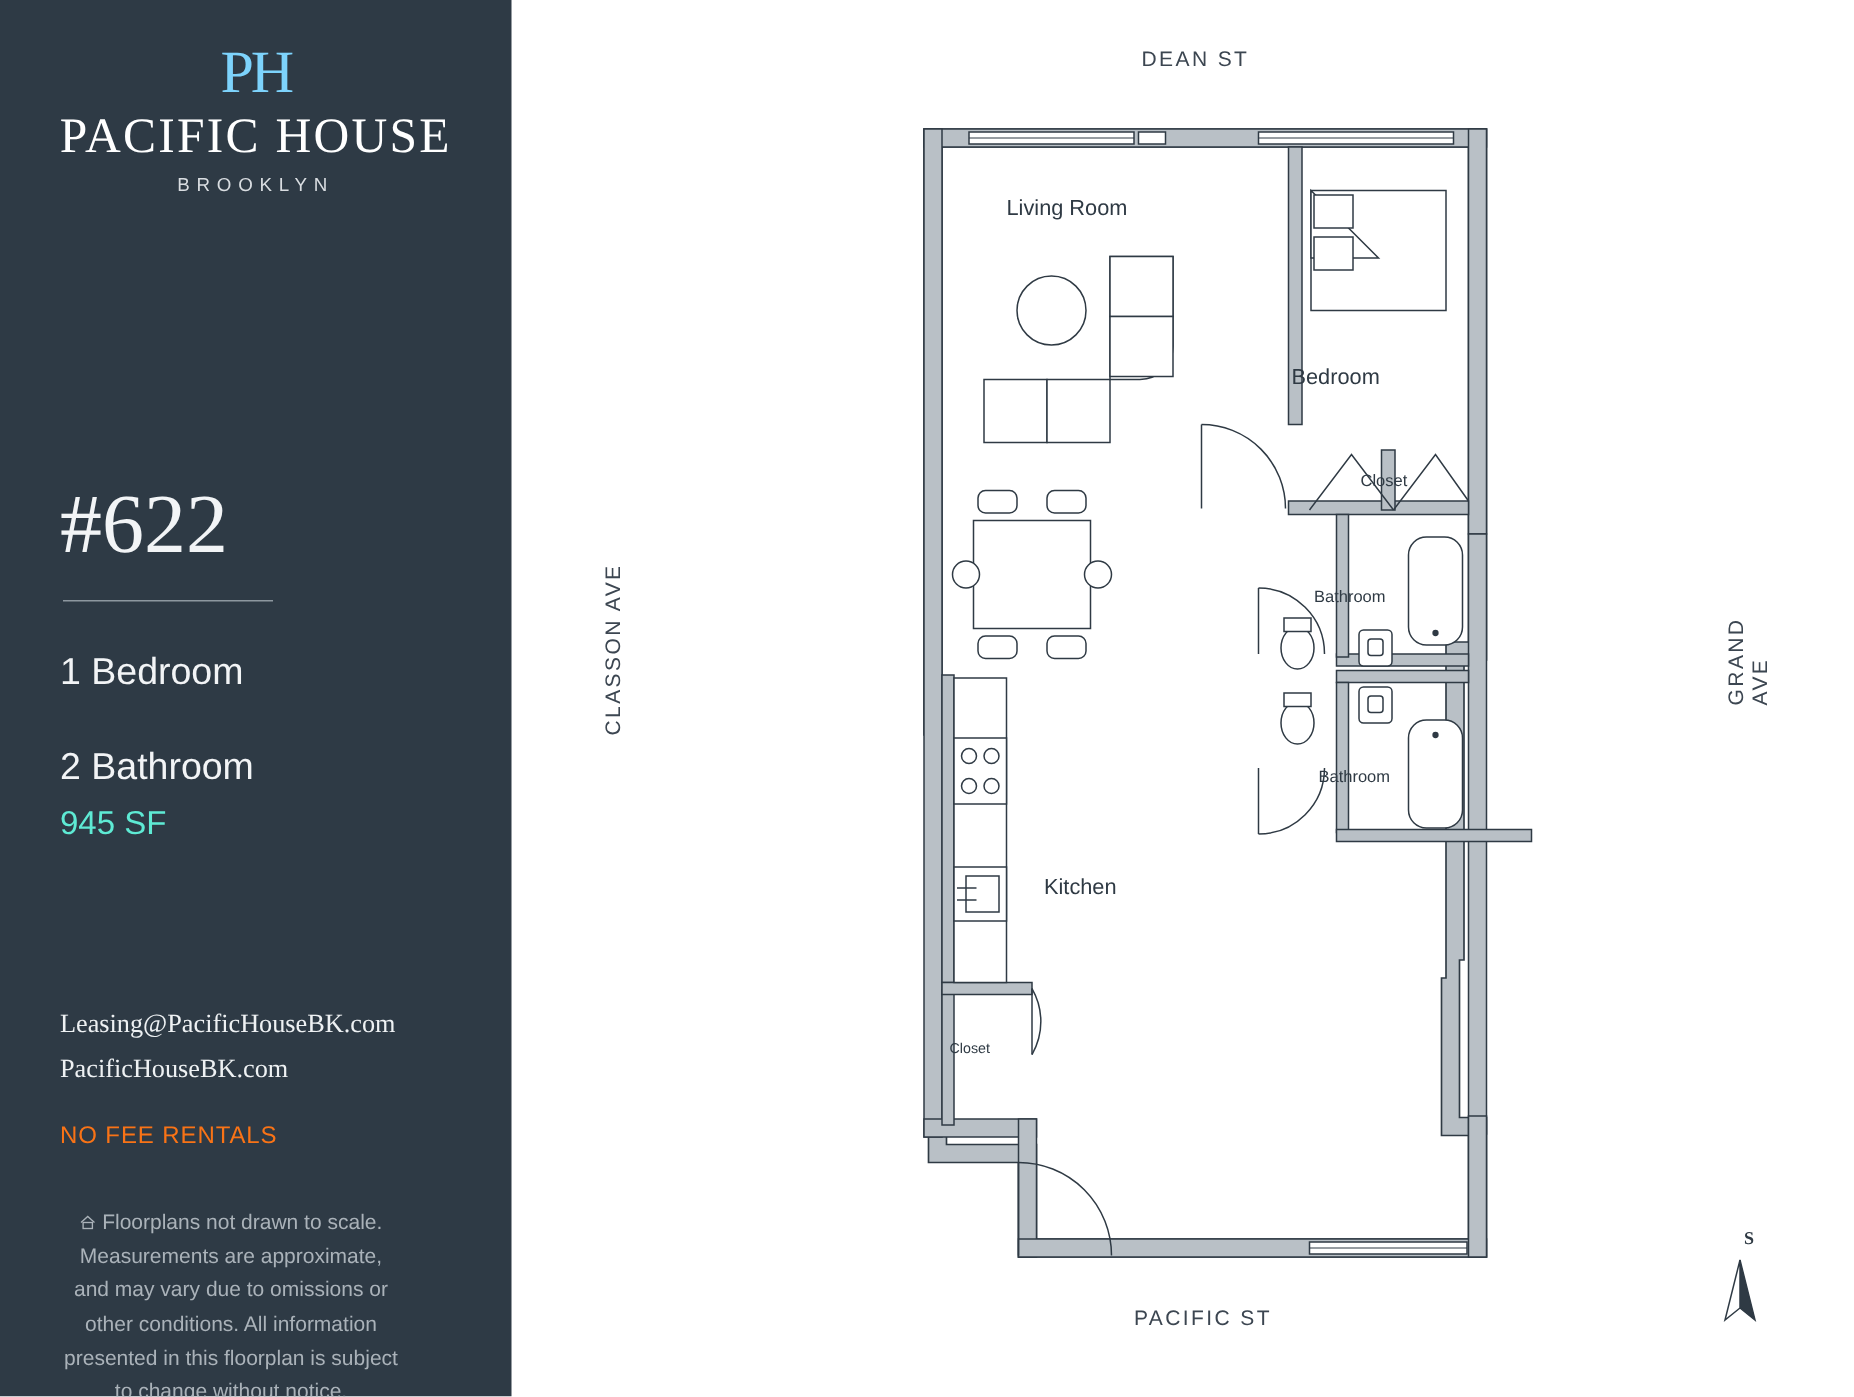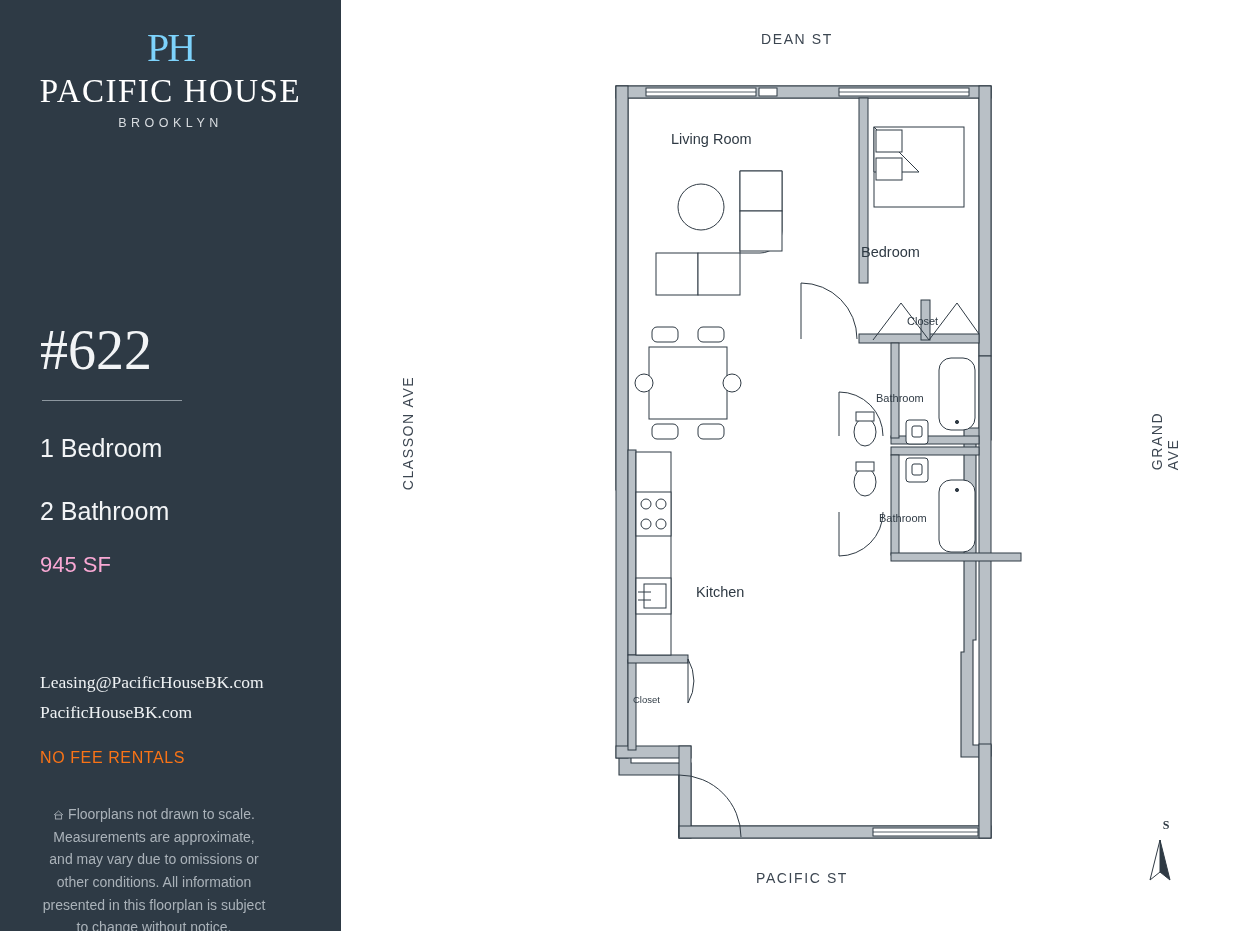--- a/index.html
+++ b/index.html
@@ -83,22 +83,22 @@
   }
   .unit-rooms {
     font-size: 25px;
     line-height: 1.22;
     color: #f2f4f6;
     font-weight: 400;
     margin-top: 32px;
   }
   .unit-sf {
     font-size: 22px;
-    color: #f9a8d4;
-    margin-top: 26px;
+    color: #5eead4;
+    margin-top: 10px;
   }
 
   .contact-block {
     position: absolute;
     left: 40px;
     top: 667px;
     width: 275px;
   }
   .contact-line {
     font-size: 17.5px;

